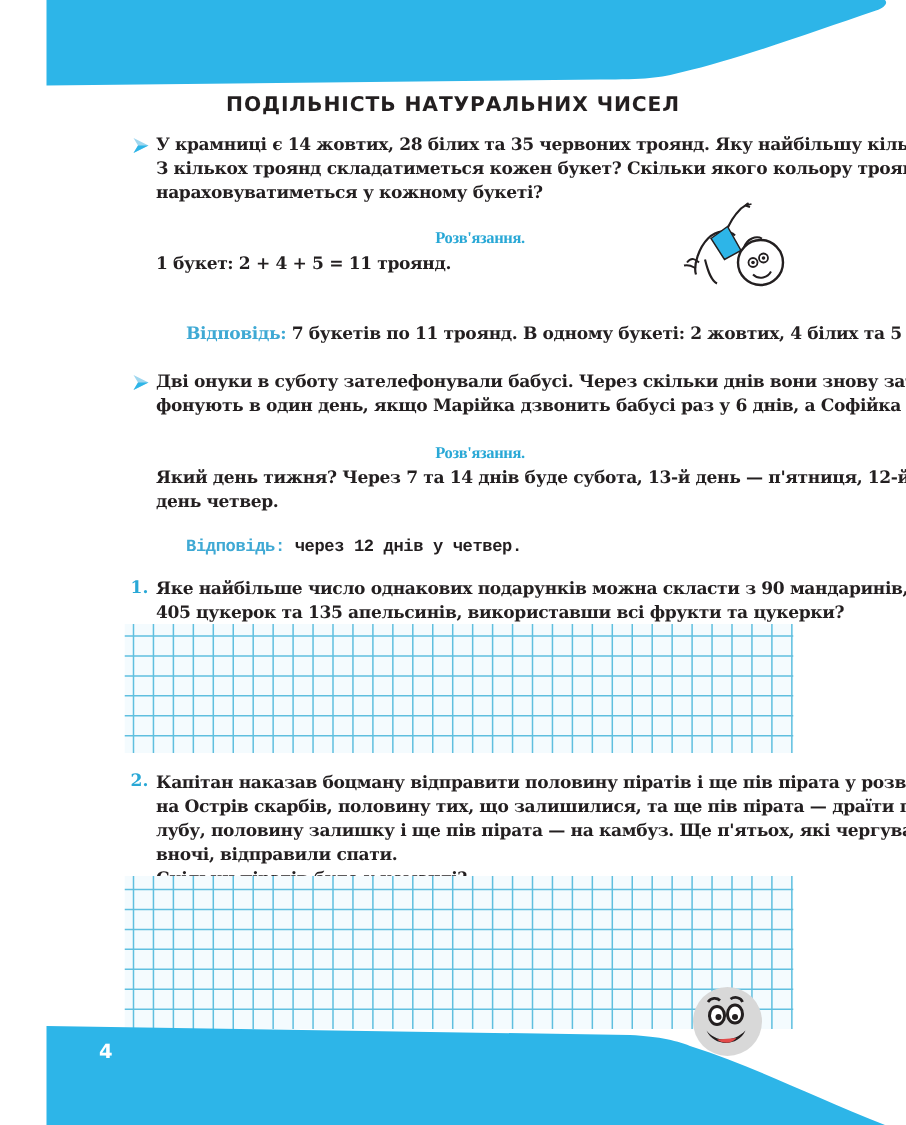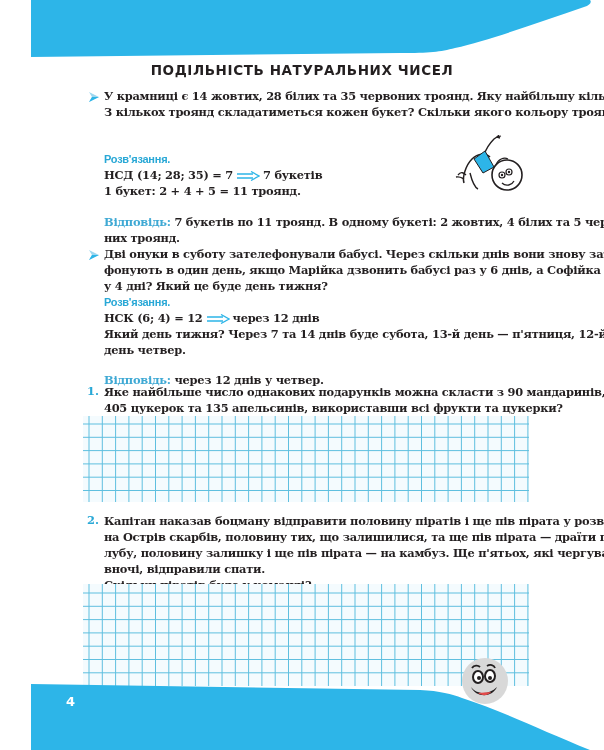--- a/index.html
+++ b/index.html
@@ -8,22 +8,22 @@
   .abs { position: absolute; }
   .shape { position: absolute; left: 0; top: 0; }
   .title { left: 0; width: 604px; top: 62px; text-align: center;
            font-family: "DejaVu Sans", "Liberation Sans", sans-serif; font-weight: bold;
            font-size: 13.5px; letter-spacing: 0.6px; color: #231f20; }
   .para { position: absolute; left: 104px; width: 432px; font-size: 11.4px; line-height: 16px;
           font-weight: bold; color: #231f20; font-family: "DejaVu Serif", "Liberation Serif", serif;
           letter-spacing: -0.25px; }
   .para .line { display: block; white-space: nowrap; }
   .bullet { position: absolute; left: 88px; width: 12px; height: 12px; }
-  .label { color: #29a8d6; font-family: Liberation Sans, sans-serif; font-weight: bold; font-size: 11px; }
-  .answer-label { color: #3fa9d4; font-weight: bold; }
+  .label { color: #29a8d6; font-family: Liberation Serif, serif; font-weight: bold; font-size: 11px; text-align: center; }
+  .answer-label { color: #3fa9d4; font-weight: bold; margin-left: 20px; }
   .num { position: absolute; left: 87px; color: #29a8d6; font-weight: bold; font-size: 11.4px;
          font-family: "DejaVu Serif", "Liberation Serif", serif; }
   .arrow { display: inline-block; vertical-align: middle; width: 24px; height: 10px; margin: 0 3px; }
   .grid { position: absolute; }
   .page-num { left: 66px; top: 694px; color: #ffffff; font-family: "DejaVu Sans", "Liberation Sans", sans-serif;
               font-weight: bold; font-size: 13px; }
 </style>
 </head>
 <body>
 
@@ -33,30 +33,25 @@
 
 <div class="abs title">ПОДІЛЬНІСТЬ НАТУРАЛЬНИХ ЧИСЕЛ</div>
 
 <svg class="bullet" style="top:91px;" viewBox="0 0 12 12">
   <path d="M1,1 L11,6 L1,11 L4,6 Z" fill="#9fd7ef"></path>
   <path d="M1,11 L11,6 L4,6 Z" fill="#2db5e8"></path>
 </svg>
 <div class="para" style="top:88px;">
   <span class="line">У крамниці є 14 жовтих, 28 білих та 35 червоних троянд. Яку найбільшу кіль-</span>
   <span class="line">З кількох троянд складатиметься кожен букет? Скільки якого кольору троянд</span>
+  <span class="line">нараховуватиметься у кожному букеті?</span>
 </div>
 
 <div class="para" style="top:151px;">
   <span class="line label">Розв'язання.</span>
-  <span class="line">
-    <span>НСД (14; 28; 35) = 7</span><svg class="arrow" viewBox="0 0 24 10">
-        <path d="M1,3 H17 M1,7 H17" stroke="#2db5e8" stroke-width="1.3" fill="none"></path>
-        <path d="M15,0.5 L23,5 L15,9.5" stroke="#2db5e8" stroke-width="1.3" fill="none"></path>
-      </svg><span>7 букетів</span>
-  </span>
   <span class="line">1 букет: 2 + 4 + 5 = 11 троянд.</span>
 </div>
 
 <svg class="abs" style="left:452px; top:135px;" width="80" height="60" viewBox="0 0 80 60">
   <path d="M32,20 C34,14 38,8 42,4 L45,2 L48,3" stroke="#231f20" stroke-width="1.4" fill="none"></path>
   <path d="M45,2 L47,0 M45,2 L49,1" stroke="#231f20" stroke-width="1.2" fill="none"></path>
   <path d="M12,48 C10,42 14,30 20,24 C26,18 34,18 38,22" stroke="#231f20" stroke-width="1.5" fill="none"></path>
   <path d="M6,40 C9,36 12,38 14,40 M4,42 C8,41 10,43 12,44" stroke="#231f20" stroke-width="1.3" fill="none"></path>
   <path d="M22,24 L33,16 L42,32 L31,38 Z" fill="#2db5e8" stroke="#231f20" stroke-width="1"></path>
   <path d="M18,38 C20,46 22,52 26,54" stroke="#231f20" stroke-width="1.4" fill="none"></path>
@@ -64,46 +59,38 @@
   <path d="M44,30 C46,24 52,22 56,24" stroke="#231f20" stroke-width="1.3" fill="none"></path>
   <circle cx="50" cy="40" r="3" fill="none" stroke="#231f20" stroke-width="1.2"></circle>
   <circle cx="57" cy="37" r="3" fill="none" stroke="#231f20" stroke-width="1.2"></circle>
   <circle cx="50" cy="40" r="1.2" fill="#231f20"></circle>
   <circle cx="57" cy="37" r="1.2" fill="#231f20"></circle>
   <path d="M50,48 C54,52 60,50 62,46" stroke="#231f20" stroke-width="1.3" fill="none"></path>
 </svg>
 
 <div class="para" style="top:214px;">
   <span class="line"><span class="answer-label">Відповідь:</span><span> 7 букетів по 11 троянд. В одному букеті: 2 жовтих, 4 білих та 5 черво-</span></span>
-  <span class="line">них троянд.</span>
 </div>
 
 <svg class="bullet" style="top:249px;" viewBox="0 0 12 12">
   <path d="M1,1 L11,6 L1,11 L4,6 Z" fill="#9fd7ef"></path>
   <path d="M1,11 L11,6 L4,6 Z" fill="#2db5e8"></path>
 </svg>
 <div class="para" style="top:246px;">
   <span class="line">Дві онуки в суботу зателефонували бабусі. Через скільки днів вони знову зателе-</span>
   <span class="line">фонують в один день, якщо Марійка дзвонить бабусі раз у 6 днів, а Софійка раз</span>
-  <span class="line">у 4 дні? Який це буде день тижня?</span>
 </div>
 
 <div class="para" style="top:294px;">
   <span class="line label">Розв'язання.</span>
-  <span class="line">
-    <span>НСК (6; 4) = 12</span><svg class="arrow" viewBox="0 0 24 10">
-        <path d="M1,3 H17 M1,7 H17" stroke="#2db5e8" stroke-width="1.3" fill="none"></path>
-        <path d="M15,0.5 L23,5 L15,9.5" stroke="#2db5e8" stroke-width="1.3" fill="none"></path>
-      </svg><span>через 12 днів</span>
-  </span>
   <span class="line">Який день тижня? Через 7 та 14 днів буде субота, 13-й день — п'ятниця, 12-й</span>
   <span class="line">день четвер.</span>
 </div>
 
-<div class="para" style="top:372px;">
+<div class="para" style="top:357px;font-family:Liberation Mono, monospace;">
   <span class="line"><span class="answer-label">Відповідь:</span><span> через 12 днів у четвер.</span></span>
 </div>
 
 <span class="num" style="top:384px;">1.</span>
 <div class="para" style="top:384px;">
   <span class="line">Яке найбільше число однакових подарунків можна скласти з 90 мандаринів,</span>
   <span class="line">405 цукерок та 135 апельсинів, використавши всі фрукти та цукерки?</span>
 </div>
 
 <svg id="grid1" class="grid" style="left:83px; top:416px;" width="446" height="86">

